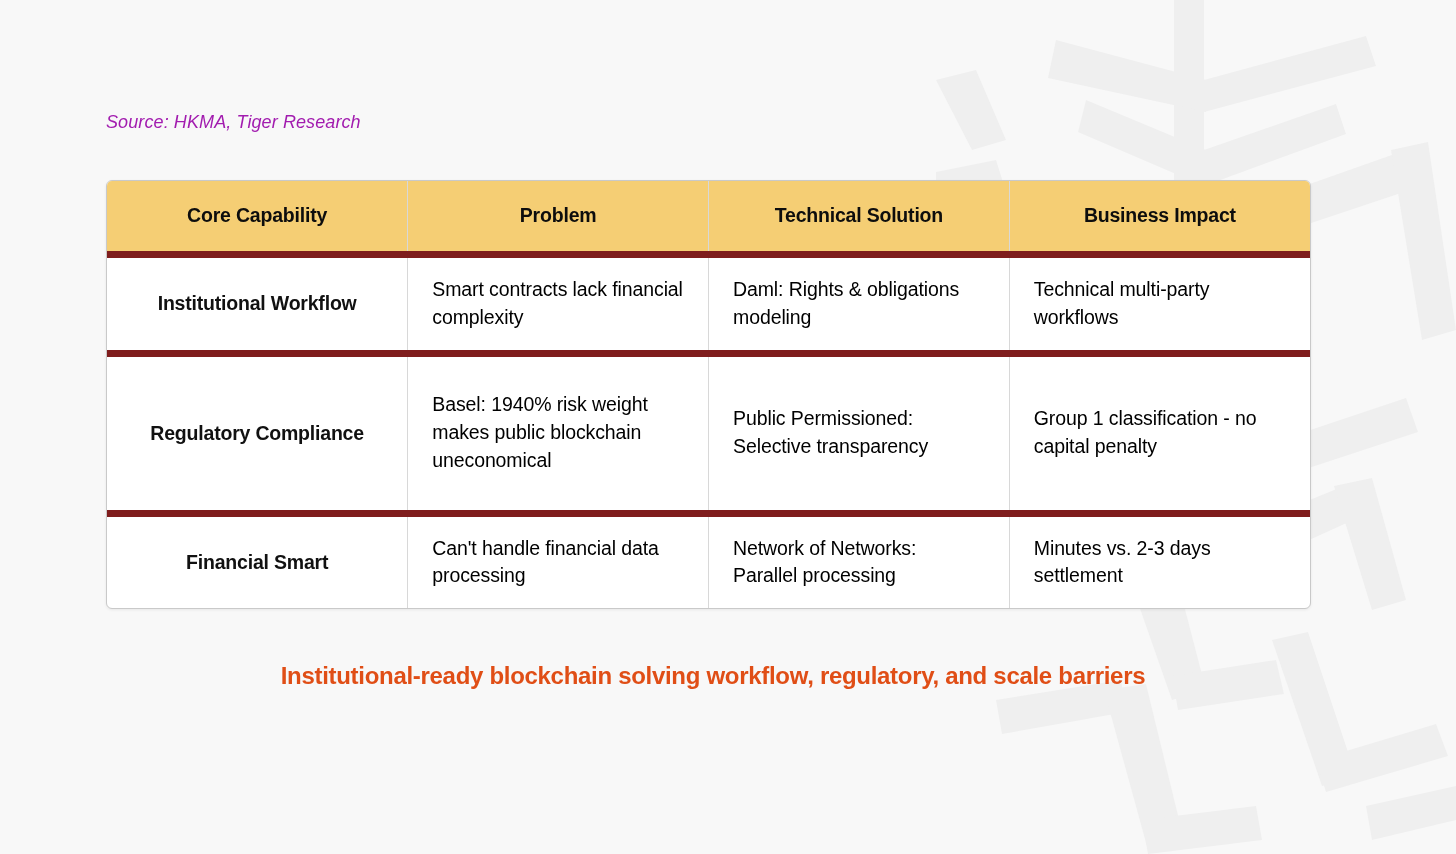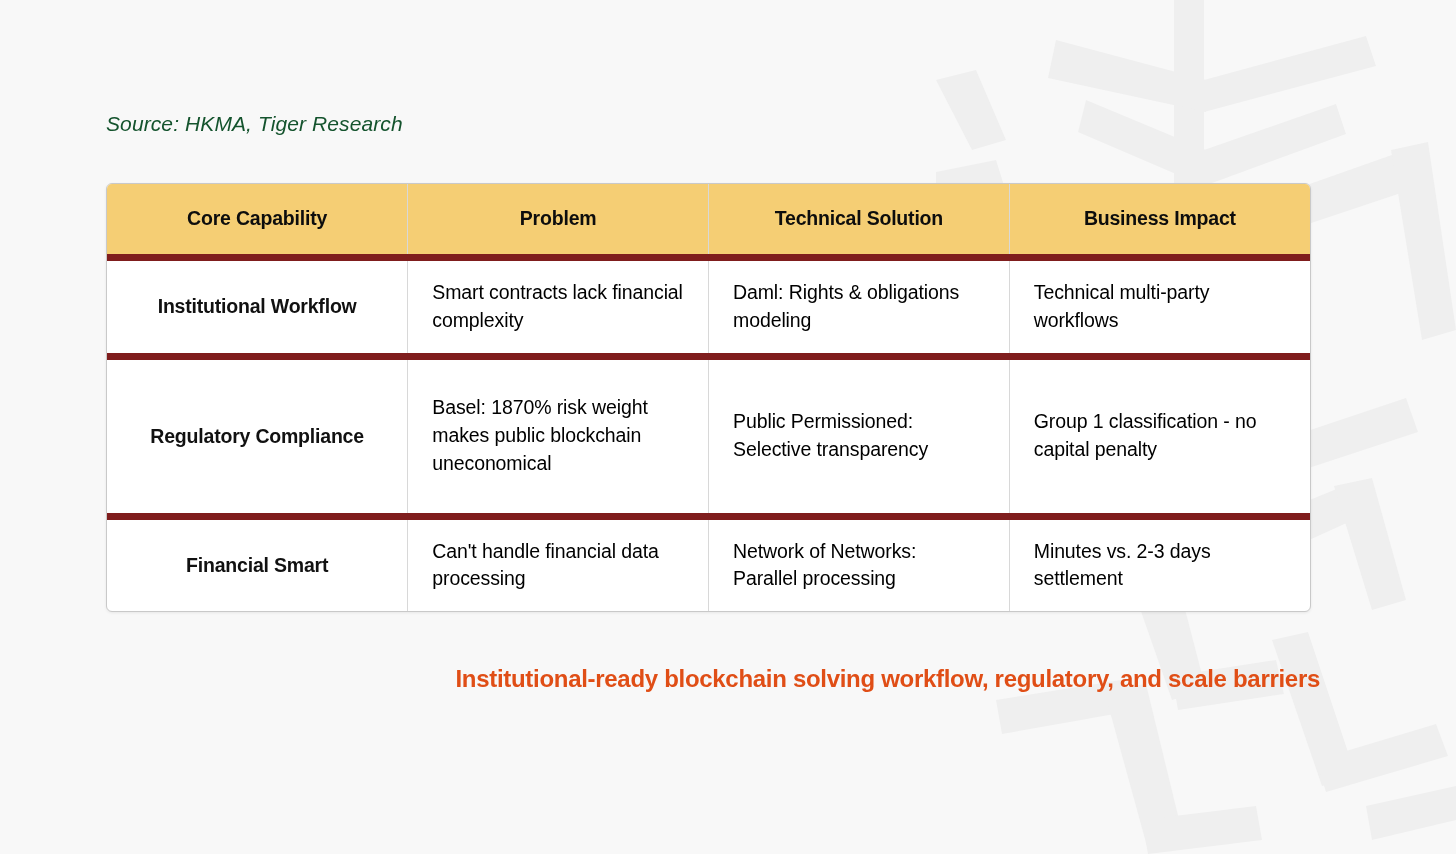--- a/index.html
+++ b/index.html
@@ -44,23 +44,23 @@
   #page-title {
     font-size: 49px;
     font-weight: 700;
     letter-spacing: -1.1px;
     color: #000000;
     line-height: 1.12;
     margin: 0;
     white-space: nowrap;
   }
   #page-subtitle {
-    font-size: 21px;
+    font-size: 18px;
     font-style: italic;
-    color: #14532d;
+    color: #a21caf;
     margin: 14px 0 0 0;
     letter-spacing: 0.1px;
   }
 
   
   #capability-table-wrap {
     margin-top: 47px;
     border: 1px solid #c9c9c9;
     border-radius: 6px;
     overflow: hidden;
@@ -120,21 +120,21 @@
   }
 
   
   tr[data-row="0"] td { height: 99px; }
   tr[data-row="1"] td { height: 160px; }
   tr[data-row="2"] td { height: 95px; }
 
   
   #footer-caption {
     margin-top: 53px;
-    text-align: right;
+    text-align: center;
     font-size: 24px;
     font-weight: 700;
     color: #e04e16;
     letter-spacing: -0.3px;
     padding-right: 30px;
   }
 </style>
 </head>
 <body>
 
@@ -189,21 +189,21 @@
       </thead>
       <tbody>
         <tr data-row="0">
           <td class="cap-name">Institutional Workflow</td>
           <td class="cap-cell">Smart contracts lack financial complexity</td>
           <td class="cap-cell">Daml: Rights &amp; obligations modeling</td>
           <td class="cap-cell">Technical multi-party workflows</td>
         </tr>
         <tr data-row="1">
           <td class="cap-name">Regulatory Compliance</td>
-          <td class="cap-cell">Basel: 1870% risk weight makes public blockchain uneconomical</td>
+          <td class="cap-cell">Basel: 1940% risk weight makes public blockchain uneconomical</td>
           <td class="cap-cell">Public Permissioned: Selective transparency</td>
           <td class="cap-cell">Group 1 classification - no capital penalty</td>
         </tr>
         <tr data-row="2">
           <td class="cap-name">Financial Smart</td>
           <td class="cap-cell">Can't handle financial data processing</td>
           <td class="cap-cell">Network of Networks: Parallel processing</td>
           <td class="cap-cell">Minutes vs. 2-3 days settlement</td>
         </tr>
       </tbody>

